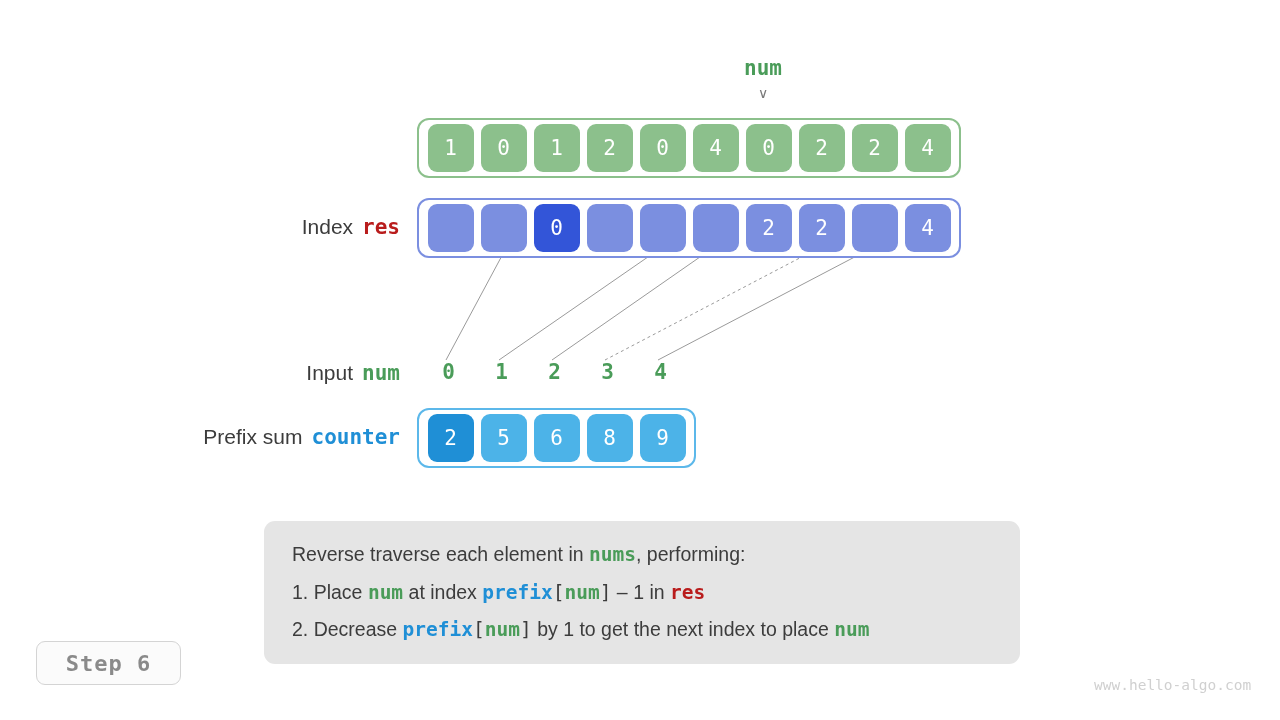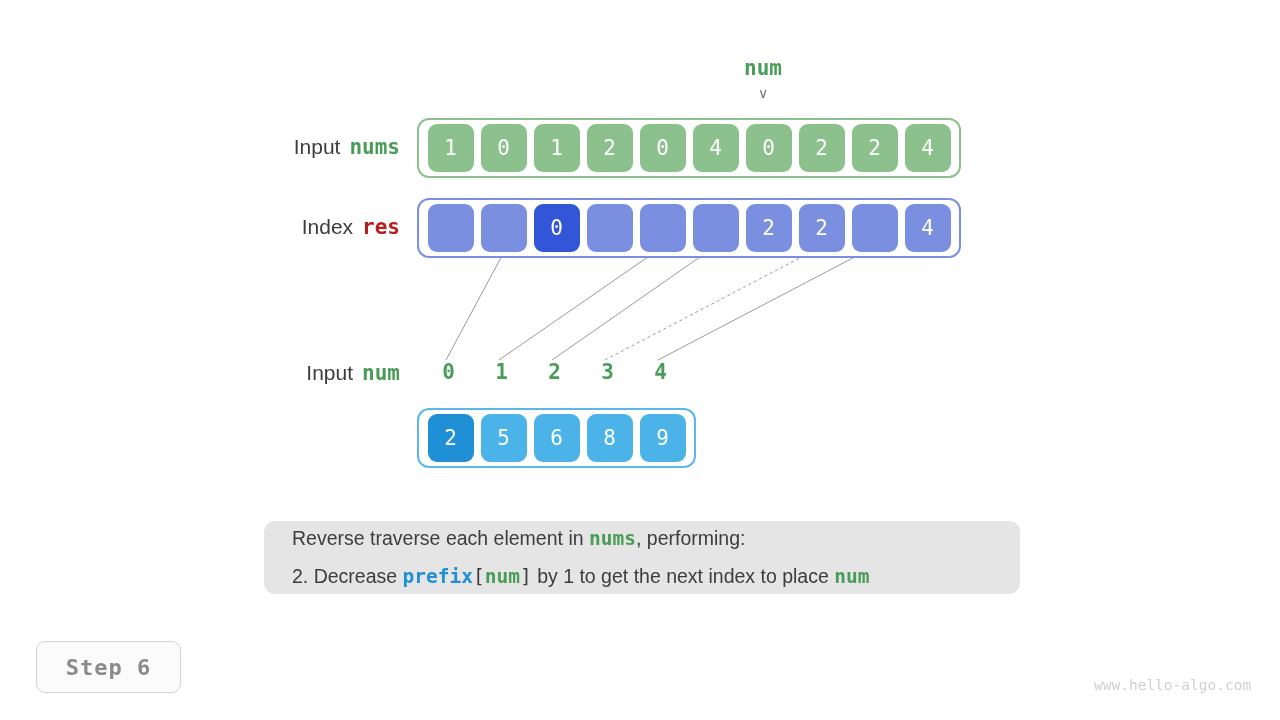--- a/index.html
+++ b/index.html
@@ -118,21 +118,21 @@
     height: 720px;
     pointer-events: none;
   }
 
   
   .caption {
     position: absolute;
     box-sizing: border-box;
     background: #e5e5e5;
     border-radius: 11px;
-    padding: 8px 28px;
+    padding: 24px 28px;
   }
   .caption-line {
     font-size: 19.5px;
     color: #3c3c3c;
     line-height: 1;
     margin-bottom: 18px;
     white-space: nowrap;
   }
   .caption-line:last-child { margin-bottom: 0; }
   .caption-line .mono {
@@ -183,23 +183,20 @@
     <line x1="552" y1="360" x2="710" y2="250" stroke="#9a9a9a" stroke-width="1"></line>
     <line x1="605" y1="360" x2="815" y2="250" stroke="#9a9a9a" stroke-width="1" stroke-dasharray="3 3"></line>
     <line x1="658" y1="360" x2="868" y2="250" stroke="#9a9a9a" stroke-width="1"></line>
   </svg>
 
   <div class="pointer" style="left:713px; top:58px; width:100px;">
     <span class="pname">num</span>
     <span class="parrow">∨</span>
   </div>
 
-  <div class="row-label" style="left:160px; top:136px; width:240px;">
-    <span>Input</span><span class="code code-green">nums</span>
-  </div>
   <div class="array green" style="left:417px; top:118px;">
     <div class="cell green">1</div>
     <div class="cell green">0</div>
     <div class="cell green">1</div>
     <div class="cell green">2</div>
     <div class="cell green">0</div>
     <div class="cell green">4</div>
     <div class="cell green">0</div>
     <div class="cell green">2</div>
     <div class="cell green">2</div>
@@ -226,34 +223,40 @@
     <span>Input</span><span class="code code-green">num</span>
   </div>
   <div class="index-row" style="left:422px; top:362px;">
     <div class="index-cell">0</div>
     <div class="index-cell">1</div>
     <div class="index-cell">2</div>
     <div class="index-cell">3</div>
     <div class="index-cell">4</div>
   </div>
 
+  <div class="row-label" style="left:100px; top:426px; width:300px;">
+    <span>Prefix sum</span><span class="code code-cyan">counter</span>
+  </div>
   <div class="array cyan" style="left:417px; top:408px;">
     <div class="cell cyan-hi">2</div>
     <div class="cell cyan">5</div>
     <div class="cell cyan">6</div>
     <div class="cell cyan">8</div>
     <div class="cell cyan">9</div>
   </div>
 
   <div class="caption" style="left:264px; top:521px; width:756px;">
     <div class="caption-line">
       <span>Reverse traverse each element in </span><span class="mono code-green">nums</span><span>, performing:</span>
     </div>
     <div class="caption-line">
+      <span>1. Place </span><span class="mono code-green">num</span><span> at index </span><span class="mono code-cyan">prefix</span><span class="brk">[</span><span class="mono code-green">num</span><span class="brk">]</span><span> – 1 in </span><span class="mono code-blue">res</span>
+    </div>
+    <div class="caption-line">
       <span>2. Decrease </span><span class="mono code-cyan">prefix</span><span class="brk">[</span><span class="mono code-green">num</span><span class="brk">]</span><span> by 1 to get the next index to place </span><span class="mono code-green">num</span>
     </div>
   </div>
 
-  <div class="step-badge" style="left:36px; top:641px; width:145px; height:52px;">Step 6</div>
+  <div class="step-badge" style="left:36px; top:641px; width:145px; height:44px;">Step 6</div>
 
   <div class="watermark" style="left:1094px; top:677px;">www.hello-algo.com</div>
 
 </div>
 
 </body></html>

